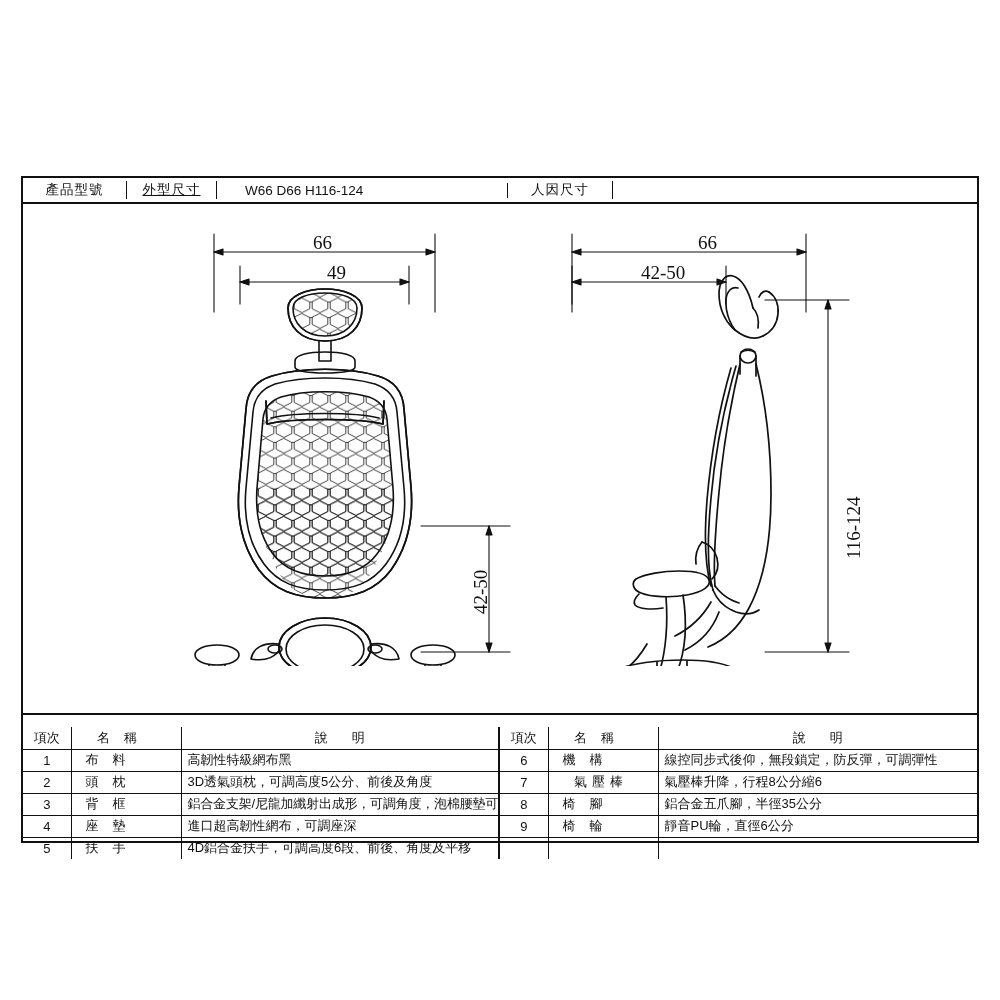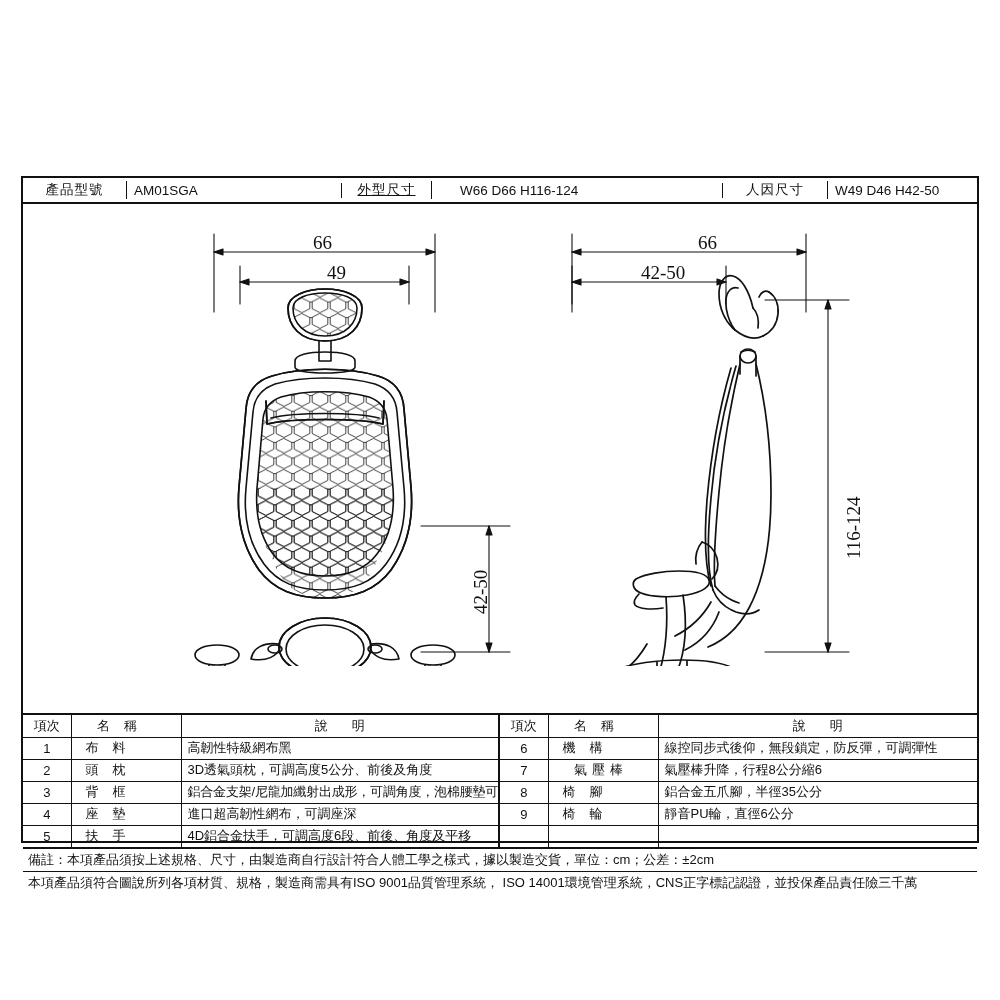--- a/index.html
+++ b/index.html
@@ -72,20 +72,21 @@
   }
   #drawing svg { display: block; }
 
   
   #spec {
     display: flex;
   }
   .spec-half {
     width: 50%;
     box-sizing: border-box;
+    margin-top: 12px;
   }
   .spec-half.left { border-right: 2.5px solid #111; }
   .spec-table {
     width: 100%;
     border-collapse: collapse;
     table-layout: fixed;
   }
   .spec-table td, .spec-table th {
     border: 1.6px solid #111;
     height: 22px;
@@ -158,25 +159,23 @@
     transform-origin: left top;
   }
 </style>
 </head>
 <body>
 
 <div id="sheet">
 
   <div class="hdr-row">
     <div class="hdr-cell hdr-label c1">產品型號</div>
-    <div class="hdr-cell hdr-value c2">AM01SGA</div>
     <div class="hdr-cell hdr-label c3">外型尺寸</div>
     <div class="hdr-cell hdr-value c4">W66 D66 H116-124</div>
     <div class="hdr-cell hdr-label c5">人因尺寸</div>
-    <div class="hdr-cell hdr-value c6 last">W49 D46 H42-50</div>
   </div>
 
   <div id="drawing">
 
     <div class="dim" style="left:290px; top:28px;">66</div>
     <div class="dim" style="left:304px; top:58px;">49</div>
     <div class="dim vert" style="left:447px; top:410px;">42-50</div>
 
     <div class="dim" style="left:675px; top:28px;">66</div>
     <div class="dim" style="left:618px; top:58px;">42-50</div>
@@ -654,18 +653,14 @@
         <tr>
           <td class="col-idx"></td>
           <td class="col-name"></td>
           <td class="col-desc"></td>
         </tr>
       </tbody>
         </table>
     </div>
   </div>
 
-  <div id="notes">
-    <div class="note-line">備註：本項產品須按上述規格、尺寸，由製造商自行設計符合人體工學之樣式，據以製造交貨，單位：cm；公差：±2cm</div>
-    <div class="note-line second">本項產品須符合圖說所列各項材質、規格，製造商需具有ISO 9001品質管理系統， ISO 14001環境管理系統，CNS正字標記認證，並投保產品責任險三千萬</div>
-  </div>
 
 </div>
 
 </body></html>

